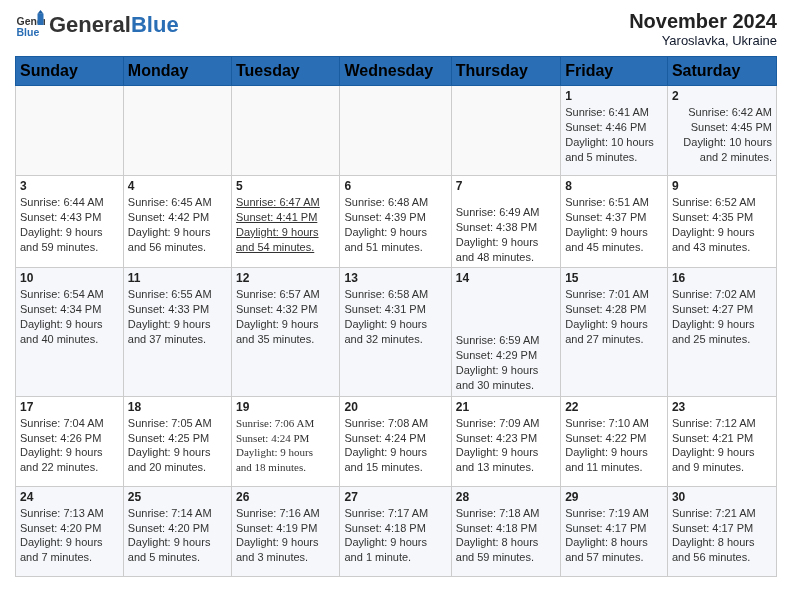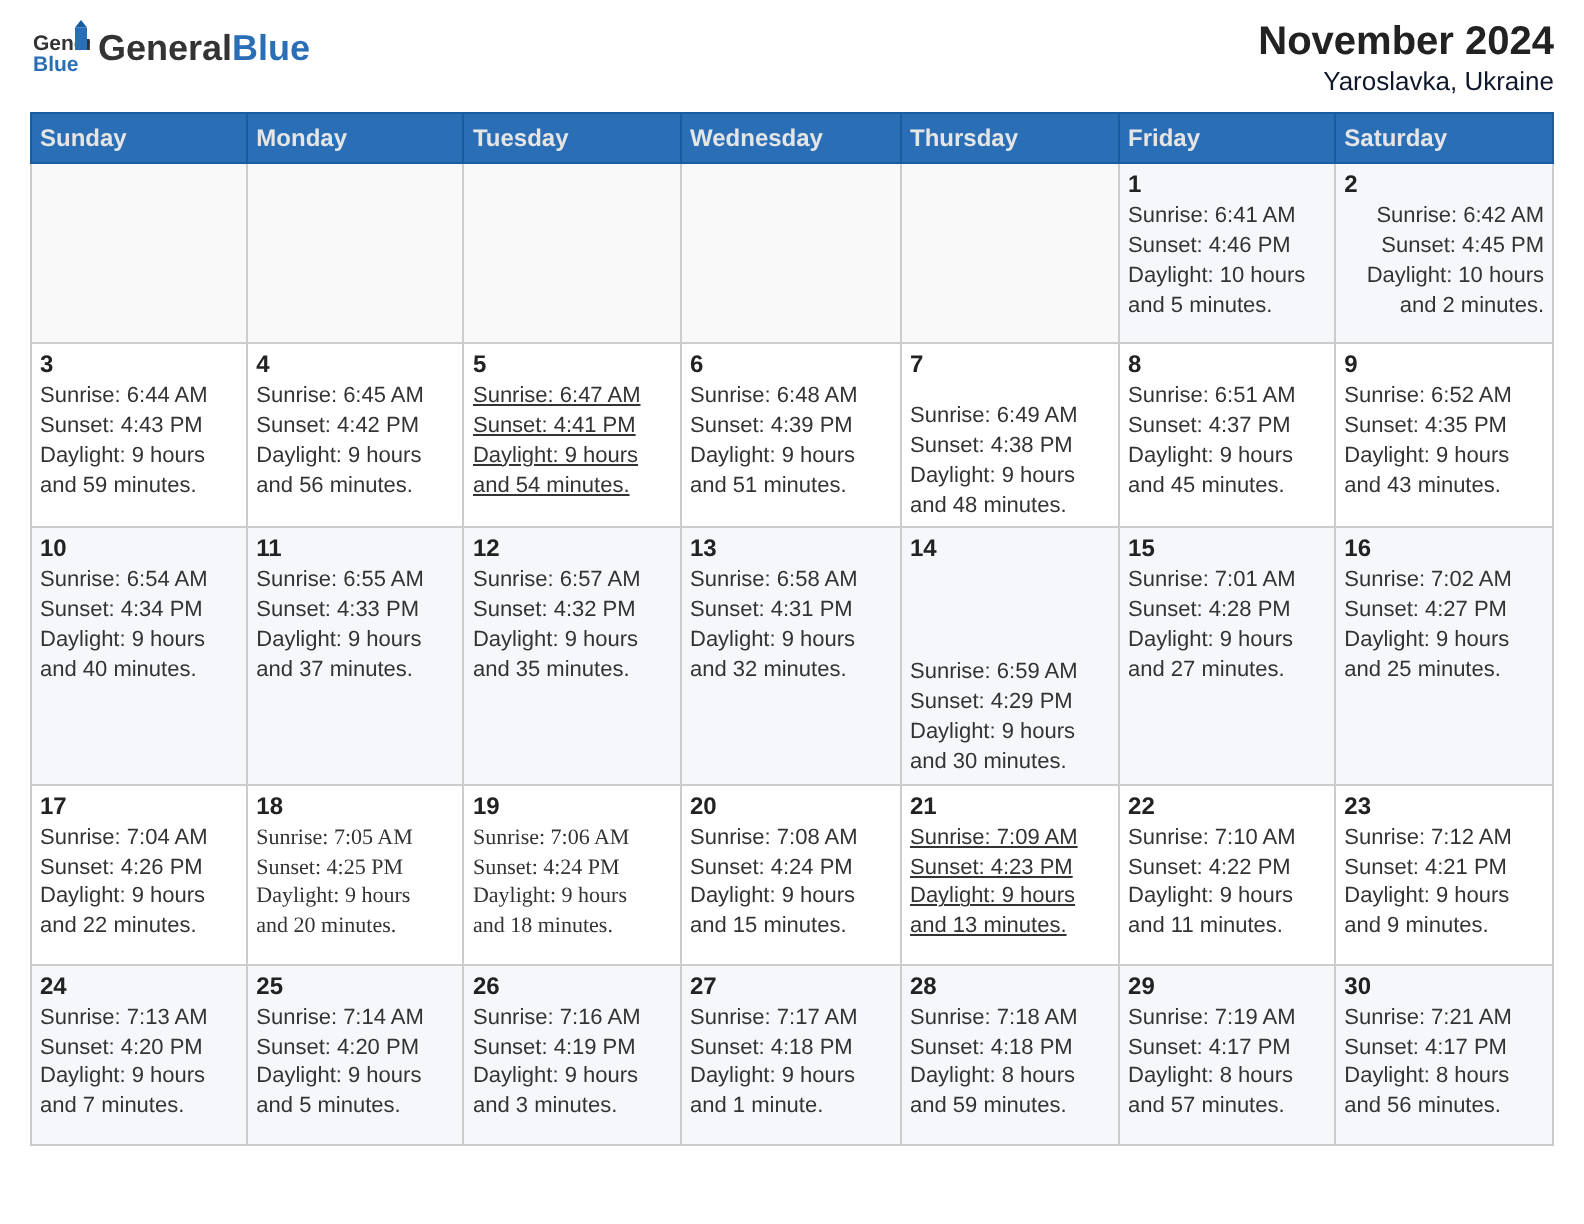--- a/index.html
+++ b/index.html
@@ -19,21 +19,21 @@
       display: flex;
       justify-content: space-between;
       align-items: flex-start;
       margin-bottom: 8px;
     }
     .logo {
       display: flex;
       align-items: center;
     }
     .logo-text {
-      font-size: 18px;
+      font-size: 22px;
       font-weight: bold;
       line-height: 1.2;
     }
     .logo-general {
       color: #333;
     }
     .logo-blue {
       color: #2a6eb5;
     }
     .logo-icon {
@@ -53,24 +53,24 @@
       font-size: 13px;
       color: #0f172a;
     }
     .calendar {
       width: 100%;
       border-collapse: collapse;
       font-size: 10.5px;
     }
     .calendar thead th {
       background: #2a6eb5;
-      color: #e5e5e5;
+      color: #000000;
       padding: 5px 4px;
       text-align: left;
-      font-size: 12px;
+      font-size: 16px;
       font-weight: bold;
       border: 1px solid #1a5ca0;
       margin-top: 11px;
     }
     .calendar tbody td {
       border: 1px solid #ccc;
       vertical-align: top;
       padding: 3px 4px;
       width: 113px;
       min-height: 80px;
@@ -262,42 +262,42 @@
         <tr>
           <td>
             <span class="day-num">17</span>
             <div class="day-info" style="white-space: pre-line;">Sunrise: 7:04 AM
 Sunset: 4:26 PM
 Daylight: 9 hours
 and 22 minutes.</div>
           </td>
           <td>
             <span class="day-num">18</span>
-            <div class="day-info" style="white-space: pre-line; font-family: Liberation Serif, serif;">Sunrise: 7:05 AM
+            <div class="day-info" style="white-space: pre-line;">Sunrise: 7:05 AM
 Sunset: 4:25 PM
 Daylight: 9 hours
 and 20 minutes.</div>
           </td>
           <td>
             <span class="day-num">19</span>
             <div class="day-info" style="white-space: pre-line; font-family: Liberation Serif, serif;">Sunrise: 7:06 AM
 Sunset: 4:24 PM
 Daylight: 9 hours
 and 18 minutes.</div>
           </td>
           <td>
             <span class="day-num">20</span>
             <div class="day-info" style="white-space: pre-line;">Sunrise: 7:08 AM
 Sunset: 4:24 PM
 Daylight: 9 hours
 and 15 minutes.</div>
           </td>
           <td>
             <span class="day-num">21</span>
-            <div class="day-info" style="white-space: pre-line; text-decoration: underline;">Sunrise: 7:09 AM
+            <div class="day-info" style="white-space: pre-line;">Sunrise: 7:09 AM
 Sunset: 4:23 PM
 Daylight: 9 hours
 and 13 minutes.</div>
           </td>
           <td>
             <span class="day-num">22</span>
             <div class="day-info" style="white-space: pre-line;">Sunrise: 7:10 AM
 Sunset: 4:22 PM
 Daylight: 9 hours
 and 11 minutes.</div>

